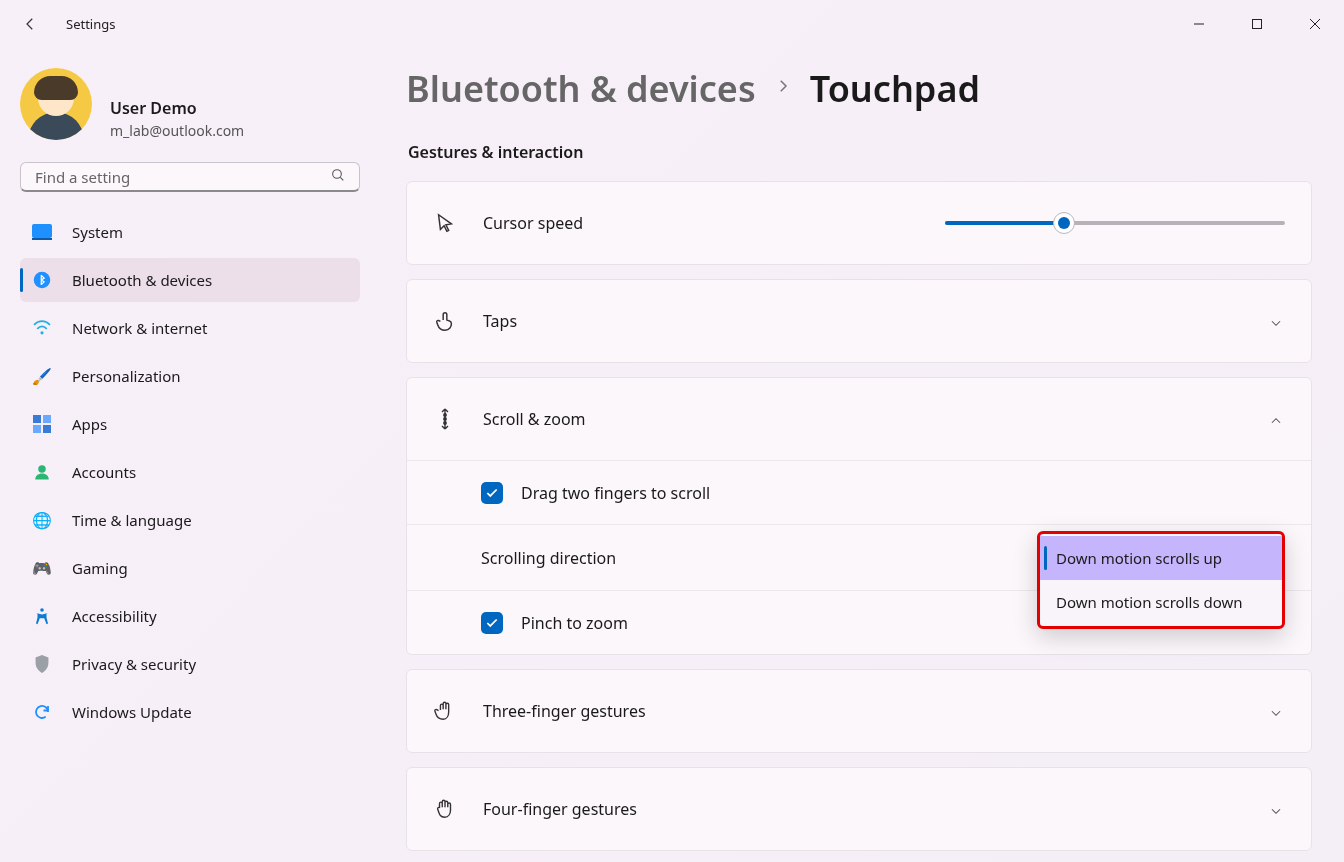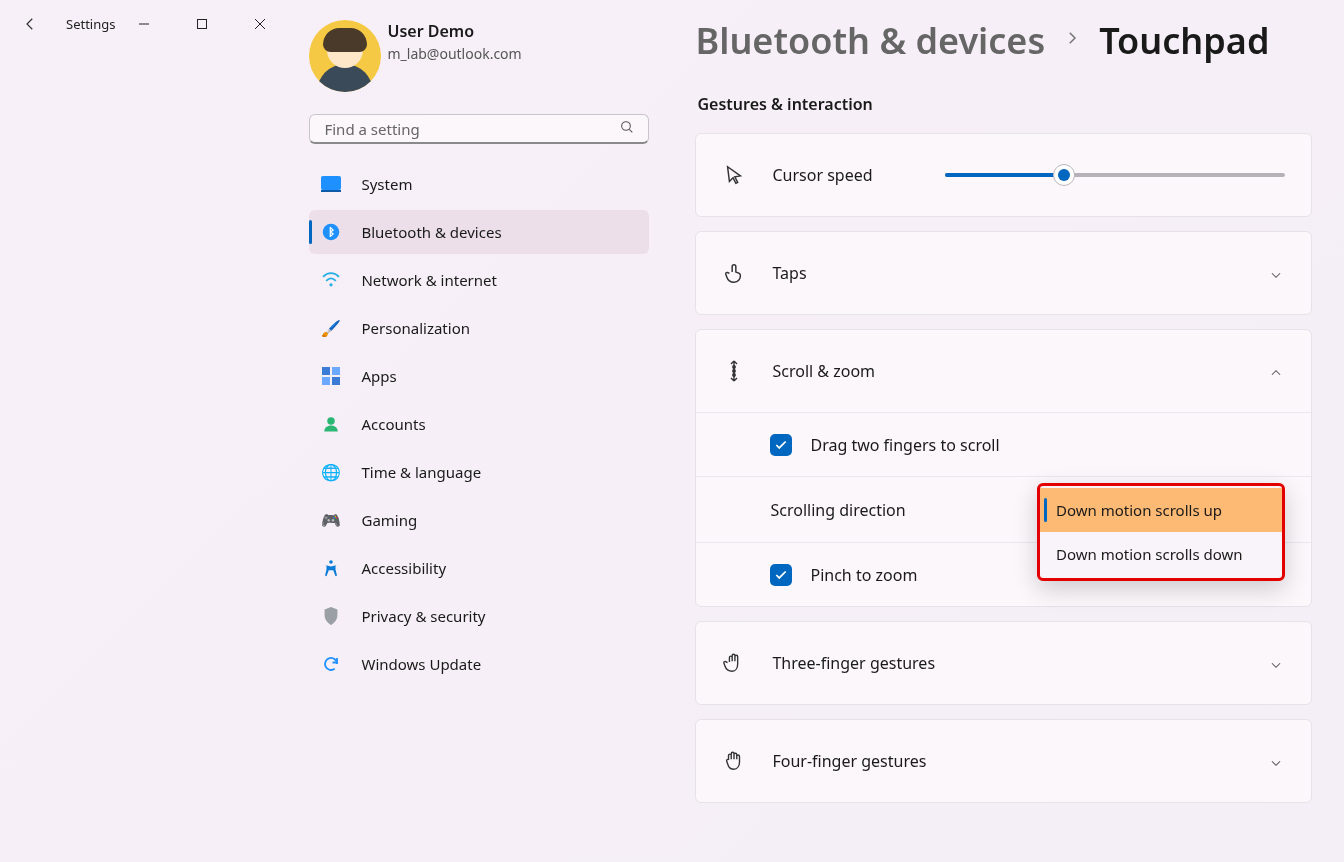--- a/index.html
+++ b/index.html
@@ -1,25 +1,25 @@
 <!DOCTYPE html>
 <html><head>
 <meta charset="utf-8">
 <style>
   * { box-sizing: border-box; margin: 0; padding: 0; font-family: "Segoe UI", "Segoe UI Variable", system-ui, sans-serif; }
   body { width: 1344px; height: 862px; background: linear-gradient(135deg, #f8f0f8 0%, #f4eef6 100%); overflow: hidden; color: #1a1a1a; }
-  .window { width: 100%; height: 100%; display: flex; flex-direction: row; }
+  .window { width: 100%; height: 100%; display: flex; flex-direction: column; }
   .titlebar { height: 48px; display: flex; align-items: center; padding-left: 14px; }
   .titlebar .back { width: 32px; height: 32px; display: flex; align-items: center; justify-content: center; margin-right: 20px; border-radius: 4px; cursor: pointer; }
   .titlebar .title { font-size: 13px; color: #222; }
   .win-controls { margin-left: auto; display: flex; }
   .win-btn { width: 58px; height: 40px; display: flex; align-items: center; justify-content: center; cursor: pointer; }
   .body-row { flex: 1; display: flex; min-height: 0; }
   .sidebar { width: 380px; padding: 16px 20px 0 20px; display: flex; flex-direction: column; }
-  .profile { display: flex; align-items: flex-start; gap: 6px; margin: 4px 0 22px 0; }
+  .profile { display: flex; align-items: flex-end; gap: 18px; margin: 4px 0 22px 0; }
   .avatar { width: 72px; height: 72px; border-radius: 50%; background: #f6c945; position: relative; overflow: hidden; flex-shrink: 0; }
   .avatar .head{position:absolute;top:12px;left:18px;width:36px;height:36px;background:#fde7c8;border-radius:50%;}
   .avatar .hair{position:absolute;top:8px;left:14px;width:44px;height:24px;background:#4a3a2a;border-radius:22px 22px 10px 10px;}
   .avatar .body{position:absolute;bottom:-8px;left:8px;width:56px;height:36px;background:#3a4a58;border-radius:28px 28px 0 0;}
   .profile .name { font-size: 16px; font-weight: 600; }
   .profile .email { font-size: 14px; color: #555; margin-top: 2px; }
   .search { position: relative; margin-bottom: 18px; }
   .search input { width: 100%; height: 30px; border: 1px solid #c9c3cb; border-bottom: 2px solid #8a8a8a; border-radius: 6px; padding: 0 44px 0 14px; font-size: 15px; background: #fbf7fb; outline: none; }
   .search input::placeholder { color: #666; }
   .search .icon { position: absolute; right: 14px; top: 50%; transform: translateY(-50%); }
@@ -45,21 +45,21 @@
   .slider-fill { position: absolute; left: 0; top: 0; bottom: 0; width: 35%; background: #0067c0; border-radius: 2px; }
   .slider-thumb { position: absolute; left: 35%; top: 50%; transform: translate(-50%, -50%); width: 22px; height: 22px; background: #fff; border-radius: 50%; border: 1px solid #bcb7bd; display: flex; align-items: center; justify-content: center; }
   .slider-thumb::after { content: ""; width: 12px; height: 12px; background: #0067c0; border-radius: 50%; }
   .subrow { display:flex; align-items:center; min-height:64px; padding:0 26px 0 74px; border-top:1px solid #ece7ed; position:relative;}
   .checkbox { width:22px; height:22px; border-radius:5px; background:#0067c0; margin-right:18px; display:flex; align-items:center; justify-content:center; flex-shrink:0; cursor:pointer;}
   .checkbox svg { stroke:#fff; }
   .subrow .opt-label { font-size:16px; }
   .dropdown-pop { position:absolute; right:26px; top:6px; width:248px; background:#f9f4f9; border:3px solid #e30000; border-radius:6px; box-shadow:0 8px 24px rgba(0,0,0,.18); z-index:5; padding:2px 0;}
   .dd-item { padding:12px 16px; font-size:15px; cursor:pointer; position:relative;}
   .dd-item.selected::before{content:"";position:absolute;left:4px;top:10px;bottom:10px;width:3px;background:#0067c0;border-radius:2px;}
-  .dd-item.selected{background:#fdba74;}
+  .dd-item.selected{background:#c4b5fd;}
 </style>
 </head>
 <body>
 
 <div class="window">
   <div class="titlebar">
     <div class="back">
       <svg width="18" height="18" viewBox="0 0 24 24" fill="none" stroke="#333" stroke-width="1.6">
           <path d="M15 5l-7 7 7 7"></path>
         </svg>

